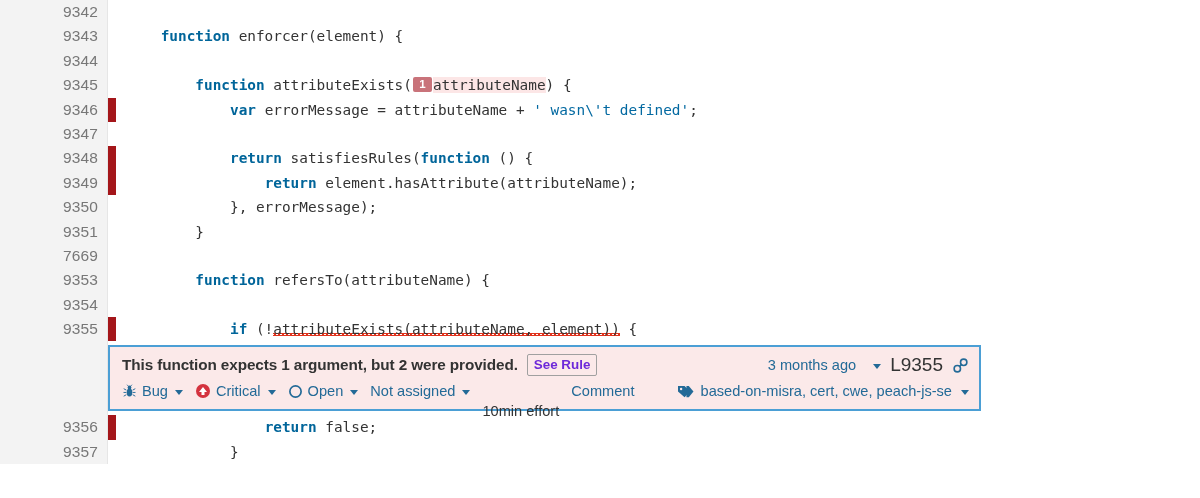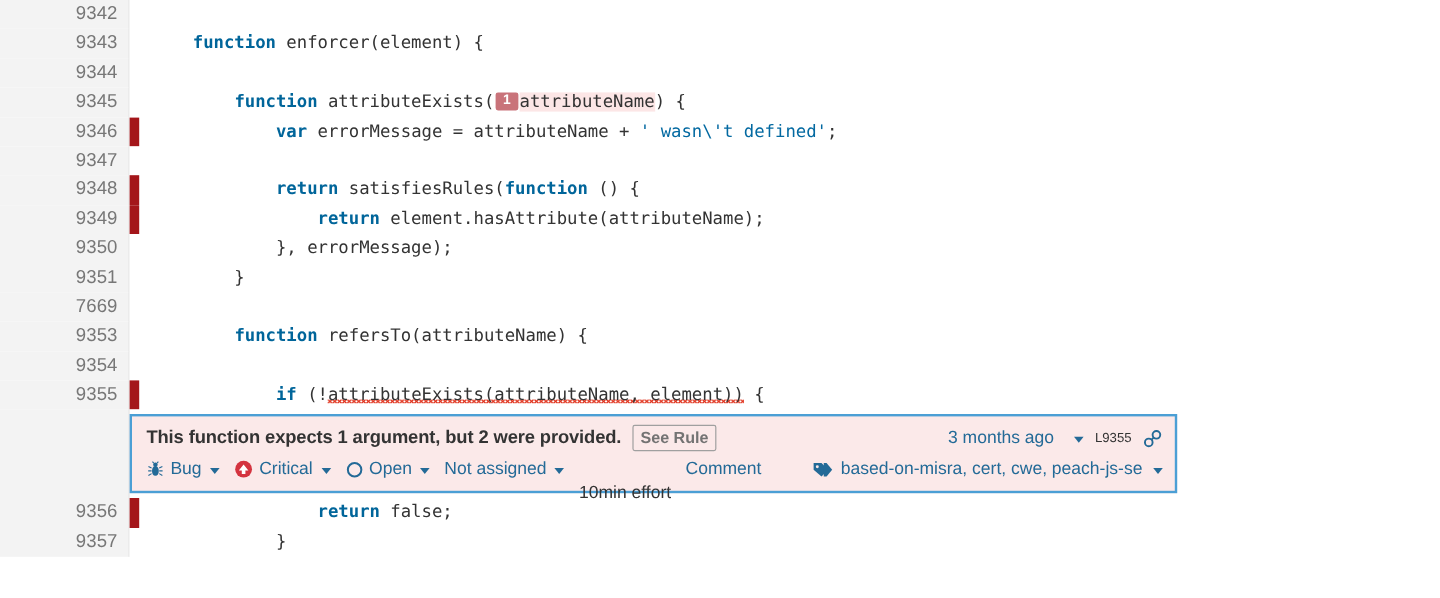--- a/index.html
+++ b/index.html
@@ -134,21 +134,21 @@
     font-size: 15.3px;
     font-weight: bold;
     color: #333333;
     letter-spacing: -0.1px;
     text-align: right;
   }
   .see-rule-btn {
     margin-left: 9px;
     border: 1px solid #a0a0a0;
     background: #fbe9e9;
-    color: #737373;
+    color: #6d28d9;
     font-family: "Liberation Sans", sans-serif;
     font-size: 13.4px;
     font-weight: bold;
     padding: 1px 6px 2px 6px;
     border-radius: 2px;
     line-height: 17px;
     cursor: pointer;
   }
   .issue-line-1-right {
     margin-left: auto;
@@ -161,21 +161,21 @@
     font-family: "Liberation Sans", sans-serif;
     font-size: 14.6px;
     cursor: pointer;
     display: inline-flex;
     align-items: center;
     gap: 15px;
   }
   .meta-plain {
     color: #333333;
     font-family: "Liberation Sans", sans-serif;
-    font-size: 11px;
+    font-size: 19px;
   }
   .caret {
     width: 0; height: 0;
     border-left: 4.5px solid transparent;
     border-right: 4.5px solid transparent;
     border-top: 5px solid #236a97;
     display: inline-block;
     margin-left: 2px;
     margin-top: 2px;
   }

